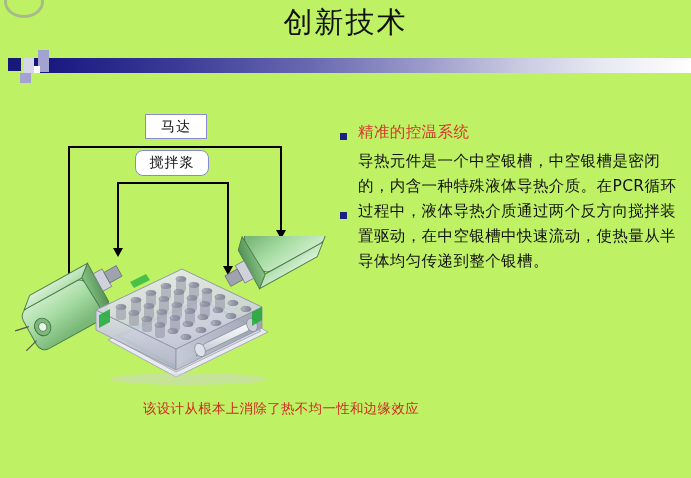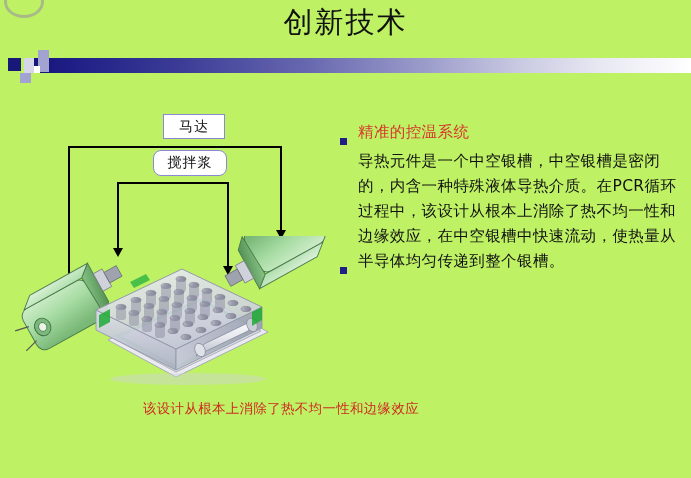--- a/index.html
+++ b/index.html
@@ -41,21 +41,21 @@
   .sq.wht {background:#ffffff;}
 
   
   .tagbox{
     position:absolute;
     border:1.6px solid #8a8ad4;
     background:#ffffff;
     font-family:Liberation Serif, serif;
     font-size:14px;color:#111;
     display:flex;align-items:center;justify-content:center;
-    white-space:nowrap;letter-spacing:1px;margin-left:18px;
+    white-space:nowrap;letter-spacing:1px;
   }
   #tag-motor{left:145px;top:114px;width:60px;height:23px;}
   #tag-paddle{left:135px;top:150px;width:72px;height:24px;border-radius:8px;}
 
   
   .ln{position:absolute;background:#000;}
   .ln.h{height:2px;}
   .ln.v{width:2px;}
   .arrowhead{
     position:absolute;width:0;height:0;
@@ -63,21 +63,21 @@
     border-right:5px solid transparent;
     border-top:9px solid #000;
   }
 
   
   #assembly{position:absolute;left:0px;top:236px;width:345px;height:150px;}
   #assembly svg{display:block;}
 
   
   .bullets{position:absolute;left:340px;top:120px;width:348px;}
-  .blt{display:flex;align-items:flex-end;margin-bottom:4px;}
+  .blt{display:flex;align-items:center;margin-bottom:4px;}
   .blt .mark{
     flex:0 0 auto;width:7px;height:7px;background:#1f1f86;
     margin-top:8px;margin-right:11px;
   }
   .blt .txt{
     font-family:"DejaVu Sans","Liberation Sans",sans-serif;
     font-size:15.5px;line-height:25px;color:#111;
     letter-spacing:.4px;
   }
   .blt.accent .txt{color:#d7352c;}
@@ -279,21 +279,21 @@
     </svg>
   </div>
 
   <div class="bullets">
     <div class="blt accent">
       <span class="mark"></span>
       <span class="txt">精准的控温系统</span>
     </div>
     <div class="blt">
       <span class="mark"></span>
-      <span class="txt">导热元件是一个中空银槽，中空银槽是密闭的，内含一种特殊液体导热介质。在PCR循环过程中，该设计从根本上消除了热不均一性和边缘效应，在中空银槽中快速流动，使热量从半导体均匀传递到整个银槽。</span>
+      <span class="txt">导热元件是一个中空银槽，中空银槽是密闭的，内含一种特殊液体导热介质。在PCR循环过程中，液体导热介质通过两个反方向搅拌装置驱动，在中空银槽中快速流动，使热量从半导体均匀传递到整个银槽。</span>
     </div>
   </div>
 
   <div class="footnotes">
     <div>该设计从根本上消除了热不均一性和边缘效应</div>
   </div>
 
 </div>
 
 </body></html>

